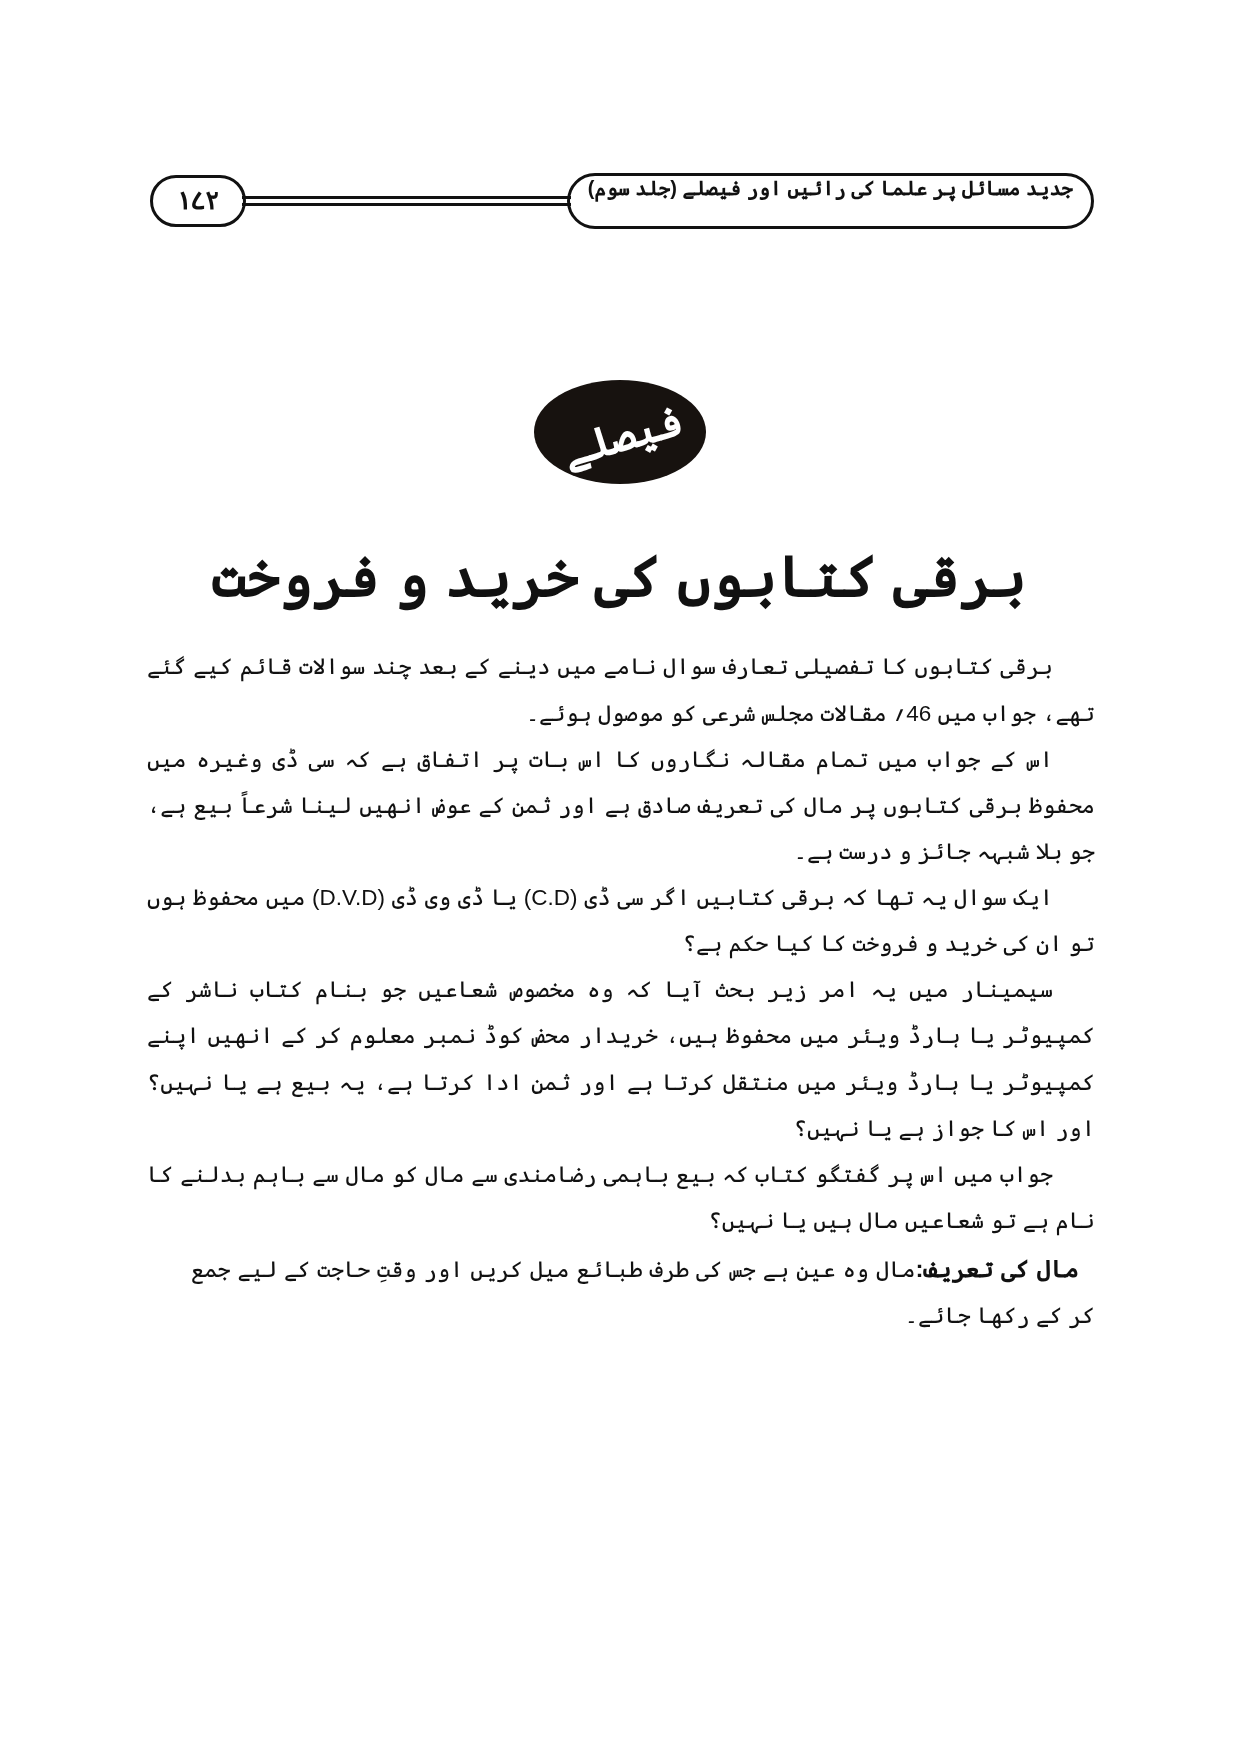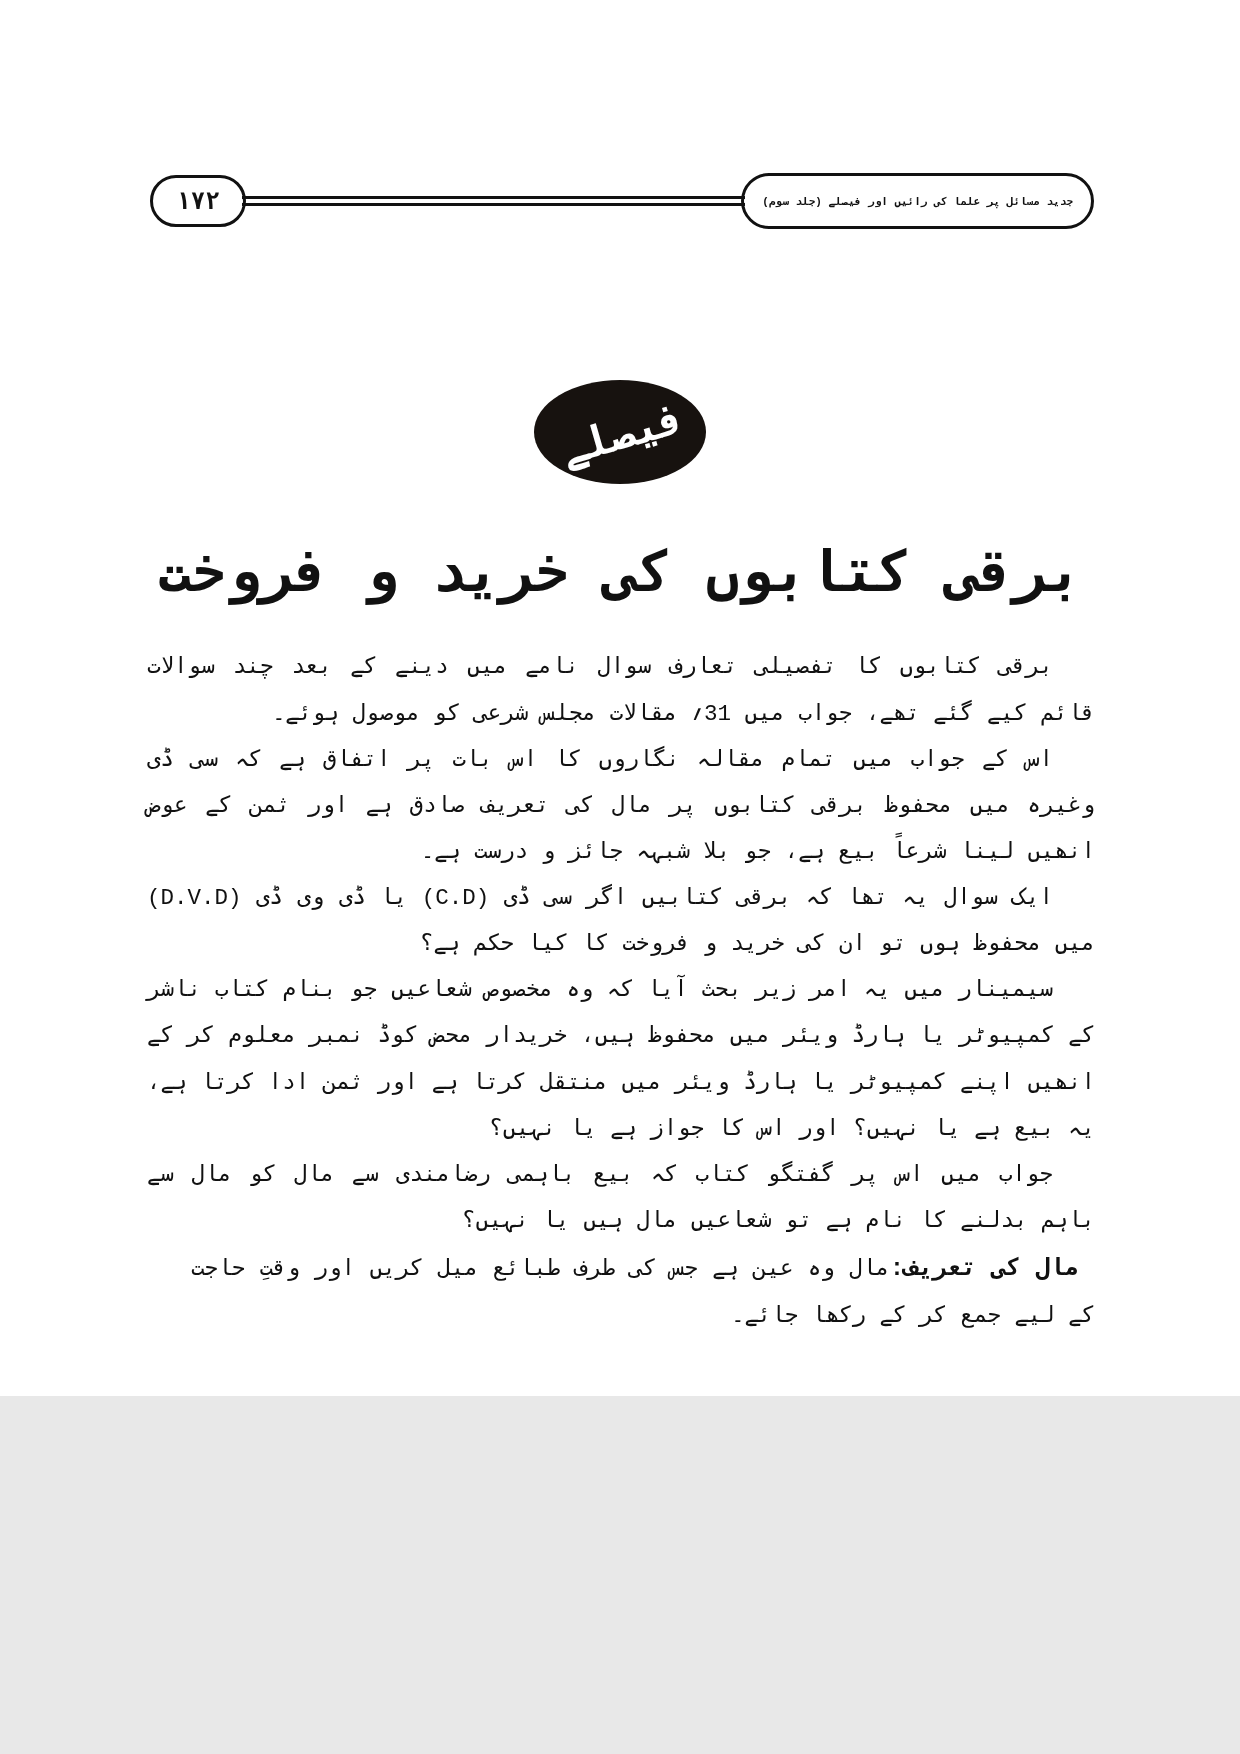--- a/index.html
+++ b/index.html
@@ -1,22 +1,22 @@
 <!DOCTYPE html>
 <html lang="ur" dir="rtl"><head>
 <meta charset="utf-8">
 <style>
   html,body{margin:0;padding:0;background:#e8e8e8;}
   .page{
     position:relative;
-    width:1240px;height:1396px;
+    width:1240px;height:1754px;
     margin:0 auto;
     background:#ffffff;
     color:#111111;
-    font-family:Liberation Mono, monospace;
+    font-family:Liberation Sans, sans-serif;
     direction:rtl;
     overflow:hidden;
     box-sizing:border-box;
   }
   
   .page-header{
     display:flex;
     flex-direction:row-reverse; 
     align-items:center;
     margin:172px 146px 0 150px;
@@ -38,23 +38,23 @@
     border-top:3.5px solid #111;
     border-bottom:3.5px solid #111;
     margin:0 -4px;
     align-self:center;
   }
   .title-box{
     flex:0 0 auto;
     height:56px;
     border:3px solid #111;
     border-radius:30px;
-    display:flex;align-items:center;justify-content:center;
+    display:flex;justify-content:center;
     padding:0 18px;
-    font-size:11px;
+    font-size:20px;
     font-weight:bold;
     white-space:nowrap;
     box-sizing:border-box;
   }
   
   .chapter-badge{
     width:172px;height:104px;
     margin:150px auto 0;
     background:#17120f;
     border-radius:50%;
@@ -104,21 +104,21 @@
     </div>
   </header>
 
   <div class="chapter-badge">
     <span>فیصلے</span>
   </div>
 
   <h1 class="chapter-title">برقی کتابوں کی خرید و فروخت</h1>
 
   <main class="body-text">
-    <p class="para indent"><span>برقی کتابوں کا تفصیلی تعارف سوال نامے میں دینے کے بعد چند سوالات قائم کیے گئے تھے، جواب میں 31؍ مقالات مجلس شرعی کو موصول ہوئے۔</span></p>
+    <p class="para indent"><span>برقی کتابوں کا تفصیلی تعارف سوال نامے میں دینے کے بعد چند سوالات قائم کیے گئے تھے، جواب میں 46؍ مقالات مجلس شرعی کو موصول ہوئے۔</span></p>
     <p class="para indent"><span>اس کے جواب میں تمام مقالہ نگاروں کا اس بات پر اتفاق ہے کہ سی ڈی وغیرہ میں محفوظ برقی کتابوں پر مال کی تعریف صادق ہے اور ثمن کے عوض انھیں لینا شرعاً بیع ہے، جو بلا شبہہ جائز و درست ہے۔</span></p>
     <p class="para indent"><span>ایک سوال یہ تھا کہ برقی کتابیں اگر سی ڈی (C.D) یا ڈی وی ڈی (D.V.D) میں محفوظ ہوں تو ان کی خرید و فروخت کا کیا حکم ہے؟</span></p>
     <p class="para indent"><span>سیمینار میں یہ امر زیر بحث آیا کہ وہ مخصوص شعاعیں جو بنام کتاب ناشر کے کمپیوٹر یا ہارڈ ویئر میں محفوظ ہیں، خریدار محض کوڈ نمبر معلوم کر کے انھیں اپنے کمپیوٹر یا ہارڈ ویئر میں منتقل کرتا ہے اور ثمن ادا کرتا ہے، یہ بیع ہے یا نہیں؟ اور اس کا جواز ہے یا نہیں؟</span></p>
     <p class="para indent"><span>جواب میں اس پر گفتگو کتاب کہ بیع باہمی رضامندی سے مال کو مال سے باہم بدلنے کا نام ہے تو شعاعیں مال ہیں یا نہیں؟</span></p>
     <p class="para indent-sm"><strong>مال کی تعریف:</strong><span>مال وہ عین ہے جس کی طرف طبائع میل کریں اور وقتِ حاجت کے لیے جمع کر کے رکھا جائے۔</span></p>
   </main>
 
 </div>
 
 </body></html>

